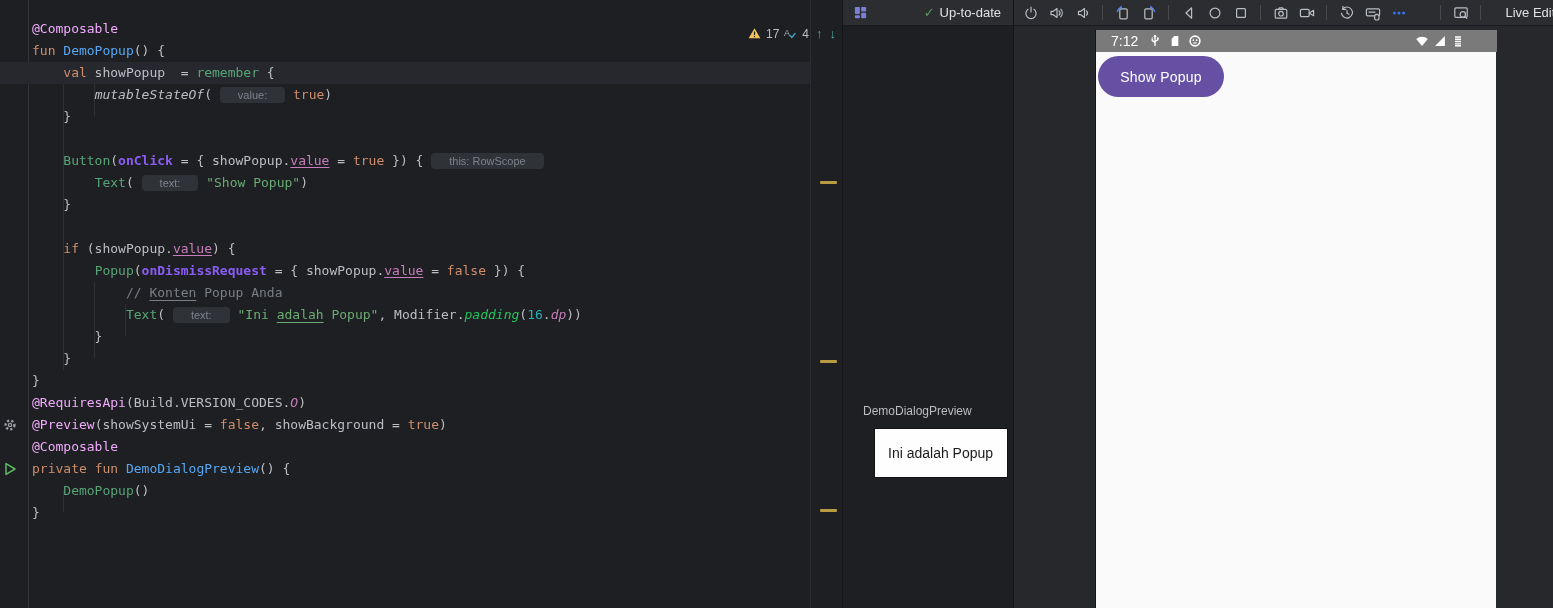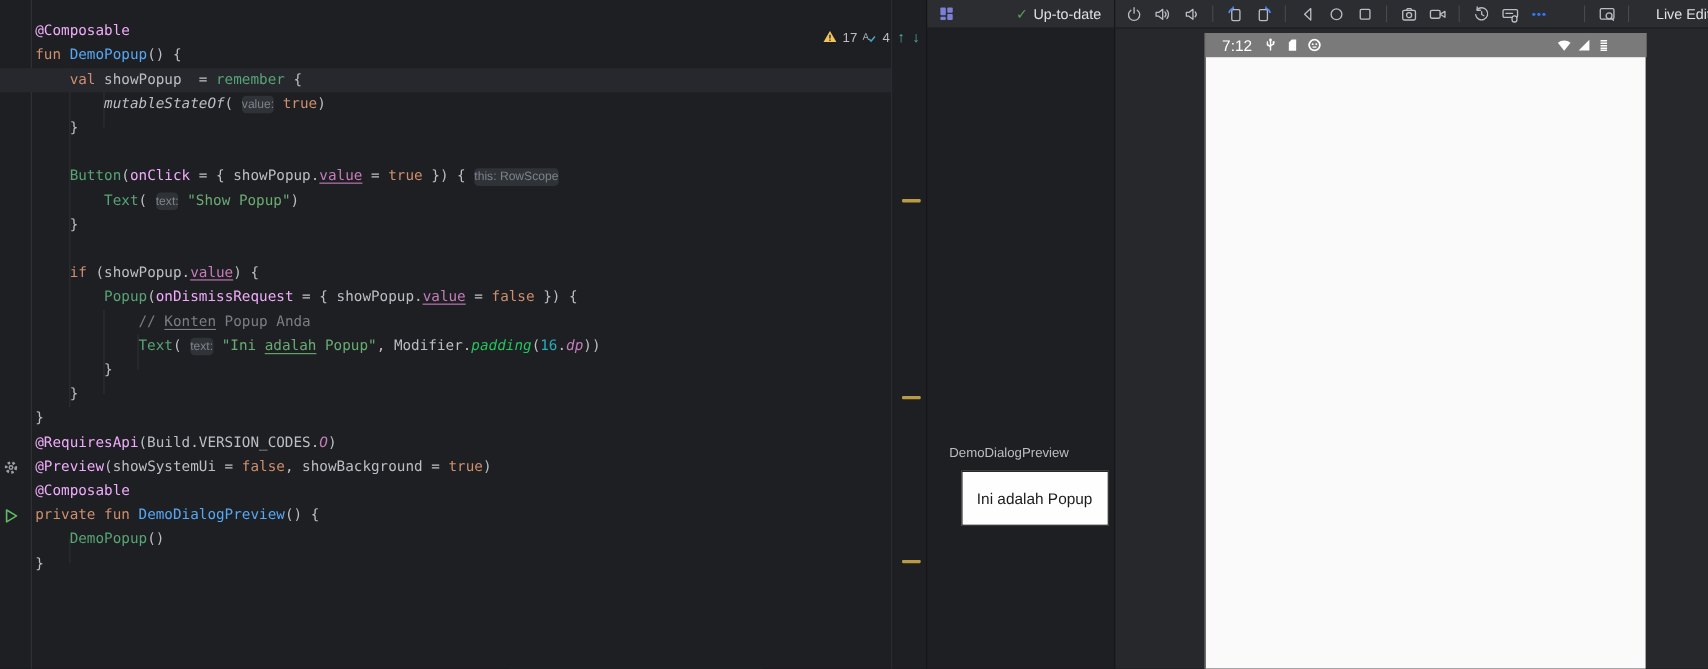--- a/index.html
+++ b/index.html
@@ -17,31 +17,31 @@
   .code-line.hl { background:#26282E; width:810px; }
   .gutter-ico { position:absolute; left:2px; top:3px; width:16px; height:16px; }
   .gutter-ico svg { width:16px; height:16px; display:block; }
 
   .tk-ann  { color:#f0abfc; }
   .tk-kw   { color:#CF8E6D; }
   .tk-fn   { color:#56A8F5; }
   .tk-call { color:#57A477; }
   .tk-pl   { color:#BCBEC4; }
   .tk-itpl { color:#BCBEC4; font-style:italic; }
-  .tk-named{ color:#f0abfc; }
+  .tk-named{ color:#8b5cf6;font-weight:bold; }
   .tk-field{ color:#C77DBB; text-decoration:underline; text-underline-offset:2px; }
   .tk-str  { color:#6AAB73; }
   .tk-cm   { color:#7A7E85; }
   .tk-num  { color:#2AACB8; }
   .tk-ext  { color:#22c55e; font-style:italic; }
   .tk-prop { color:#C77DBB; font-style:italic; }
   .tk-typo { text-decoration-line:underline; text-decoration-style:wavy; text-decoration-color:#4C9E5C;
              text-decoration-thickness:1px; text-underline-offset:3px;text-decoration:underline; }
   .tk-hint { background:#2F3237; color:#7E828B; font-family:"Liberation Sans",sans-serif; font-size:11px;
-             padding:2px 0; border-radius:4px; }
+             padding:2px 18px; border-radius:4px; }
 
   .indent-guide { position:absolute; width:1px; background:#2E3034; }
 
   .stripe-mark { position:absolute; left:820px; width:17px; height:3px; background:#BA9B43; border-radius:1px; }
 
   .inspections { position:absolute; top:2px; right:6px; height:15px; display:flex; align-items:center; gap:5px;
                  font-size:12px; color:#BCBEC4;margin-top:24px; }
   .inspections svg { width:13px; height:13px; display:block; }
   .insp-arrow { color:#50B5A9; font-size:13px; line-height:13px; font-weight:bold; margin-left:2px; }
 
@@ -331,15 +331,16 @@
                 <path d="M13.6 2.4v11.2H2.4z" fill="#fff"></path>
               </svg>
             </span>
             <span class="icon sb-ico">
               <svg viewBox="0 0 16 16">
                 <path d="M4.6 3.4h6.8M4.6 6h6.8M4.6 8.6h6.8M4.6 11.2h6.8M4.6 13.4h6.8" stroke="#fff" stroke-width="1.5"></path>
               </svg>
             </span>
           </span>
       </div>
+      <button class="show-popup-btn">Show Popup</button>
     </div>
   </div>
 </div>
 
 </body></html>

